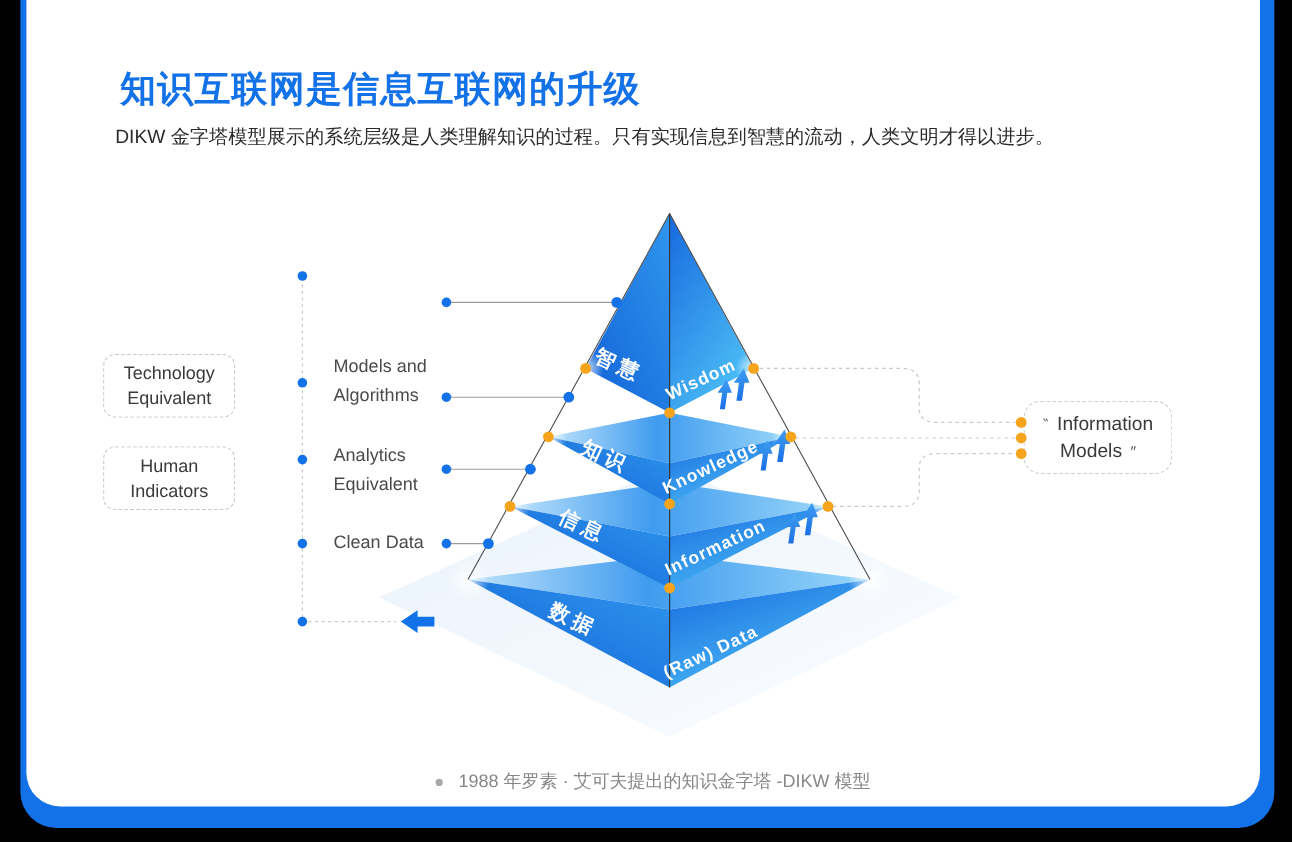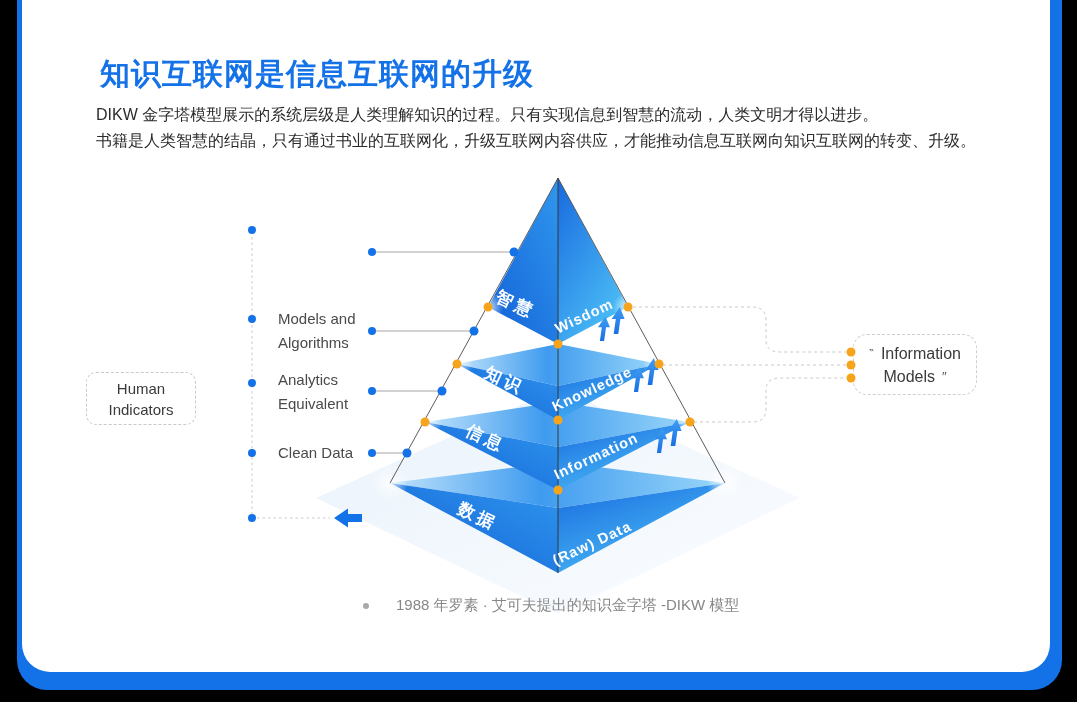--- a/index.html
+++ b/index.html
@@ -15,47 +15,47 @@
   .desc{left:96px;width:940px;font-size:16px;color:#2b2b2b;line-height:26px;white-space:nowrap;}
   .desc1{top:102px;}
   .desc2{top:128px;}
   .eq-box{width:108px;height:51px;border:1px dashed #c9c9c9;border-radius:10px;
     display:flex;align-items:center;justify-content:center;text-align:center;
     font-size:15px;color:#3a3a3a;line-height:21px;background:#fff;}
   .eq-tech{left:86px;top:295px;}
   .eq-human{left:86px;top:372px;}
   .tech-item{left:278px;width:104px;font-size:15px;color:#4a4a4a;line-height:24px;}
   .ti-0{top:221px;}
-  .ti-1{top:307px;}
+  .ti-1{top:294px;}
   .ti-2{top:368px;}
   .ti-3{top:441px;}
   .conv-box{left:853px;top:334px;width:122px;height:59px;border:1px dashed #cfcfcf;
     border-radius:14px;background:#fff;display:flex;flex-direction:column;
     align-items:center;justify-content:center;font-size:16px;color:#3a3a3a;line-height:23px;}
   .conv-line{display:flex;align-items:center;gap:7px;}
   .conv-mark{font-size:13px;color:#555;}
-  .caption{left:363px;top:596px;display:flex;align-items:center;gap:27px;
+  .caption{left:363px;top:642px;display:flex;align-items:center;gap:13px;
     font-size:15px;color:#878787;white-space:nowrap;}
   .caption .bullet{width:6px;height:6px;border-radius:50%;background:#a9a9a9;display:inline-block;}
   svg{position:absolute;left:0;top:0;}
   svg text{font-family:"Liberation Sans","DejaVu Sans",sans-serif;}
   .pyr-zh{font-size:17px;font-weight:bold;fill:#ffffff;letter-spacing:4px;}
   .pyr-en{font-size:14.5px;font-weight:bold;fill:#ffffff;letter-spacing:1px;}
 </style>
 </head>
 <body>
 
 <div id="stage">
   <div class="blue-card"></div>
   <div class="white-card"></div>
 
   <div class="abs desc desc1">DIKW 金字塔模型展示的系统层级是人类理解知识的过程。只有实现信息到智慧的流动，人类文明才得以进步。</div>
   <div class="abs page-title">知识互联网是信息互联网的升级</div>
-  <div class="abs desc desc2">书籍是人类智慧的结晶，只有通过书业的互联网化，升级互联网内容供应，才能推动信息互联网向知识互联网的转变、升级。</div>
-
+
+  <div class="abs eq-box eq-tech">Technology Equivalent</div>
   <div class="abs eq-box eq-human">Human Indicators</div>
 
   <div class="abs tech-item ti-1">Models and Algorithms</div>
   <div class="abs tech-item ti-2">Analytics Equivalent</div>
   <div class="abs tech-item ti-3">Clean Data</div>
 
   <div class="abs conv-box">
     <div class="conv-line">
       <span class="conv-mark">‶</span>
       <span>Information</span>

